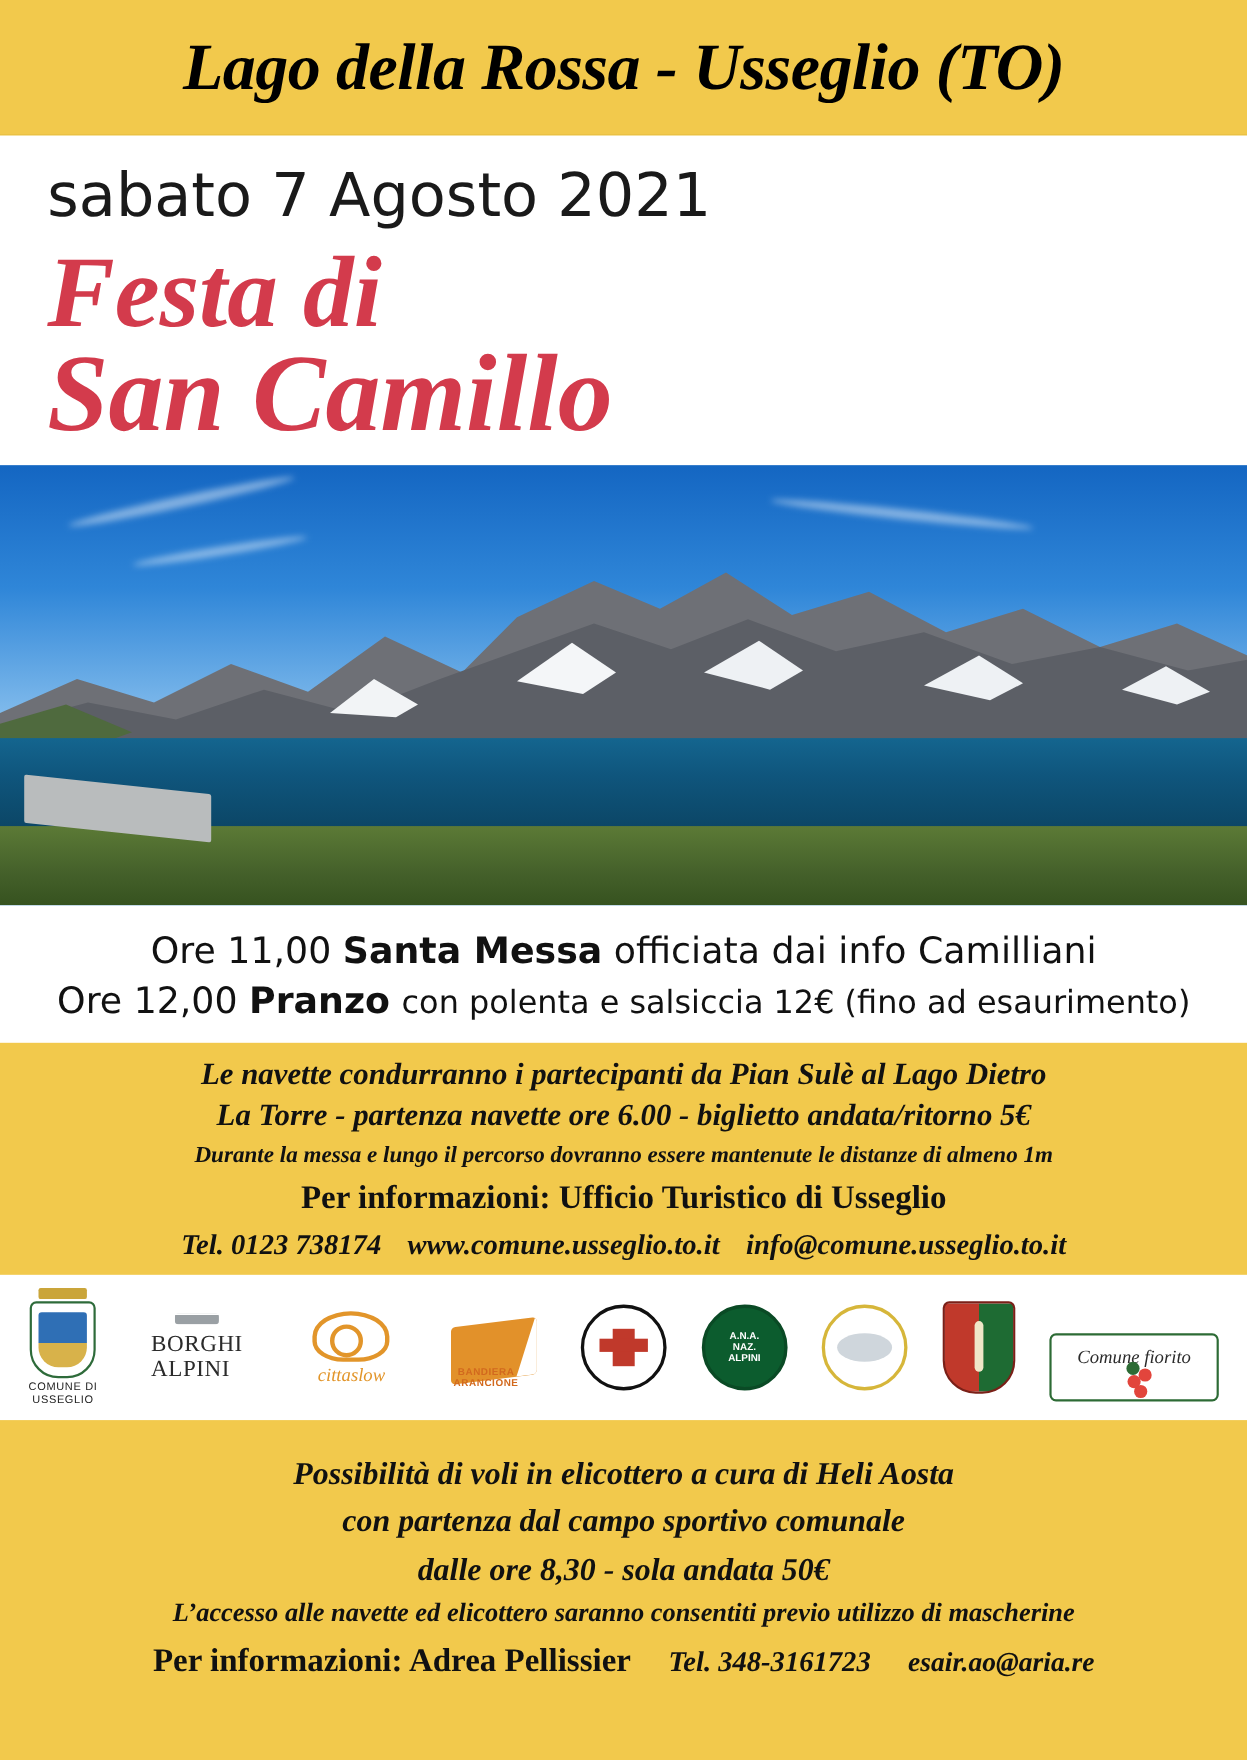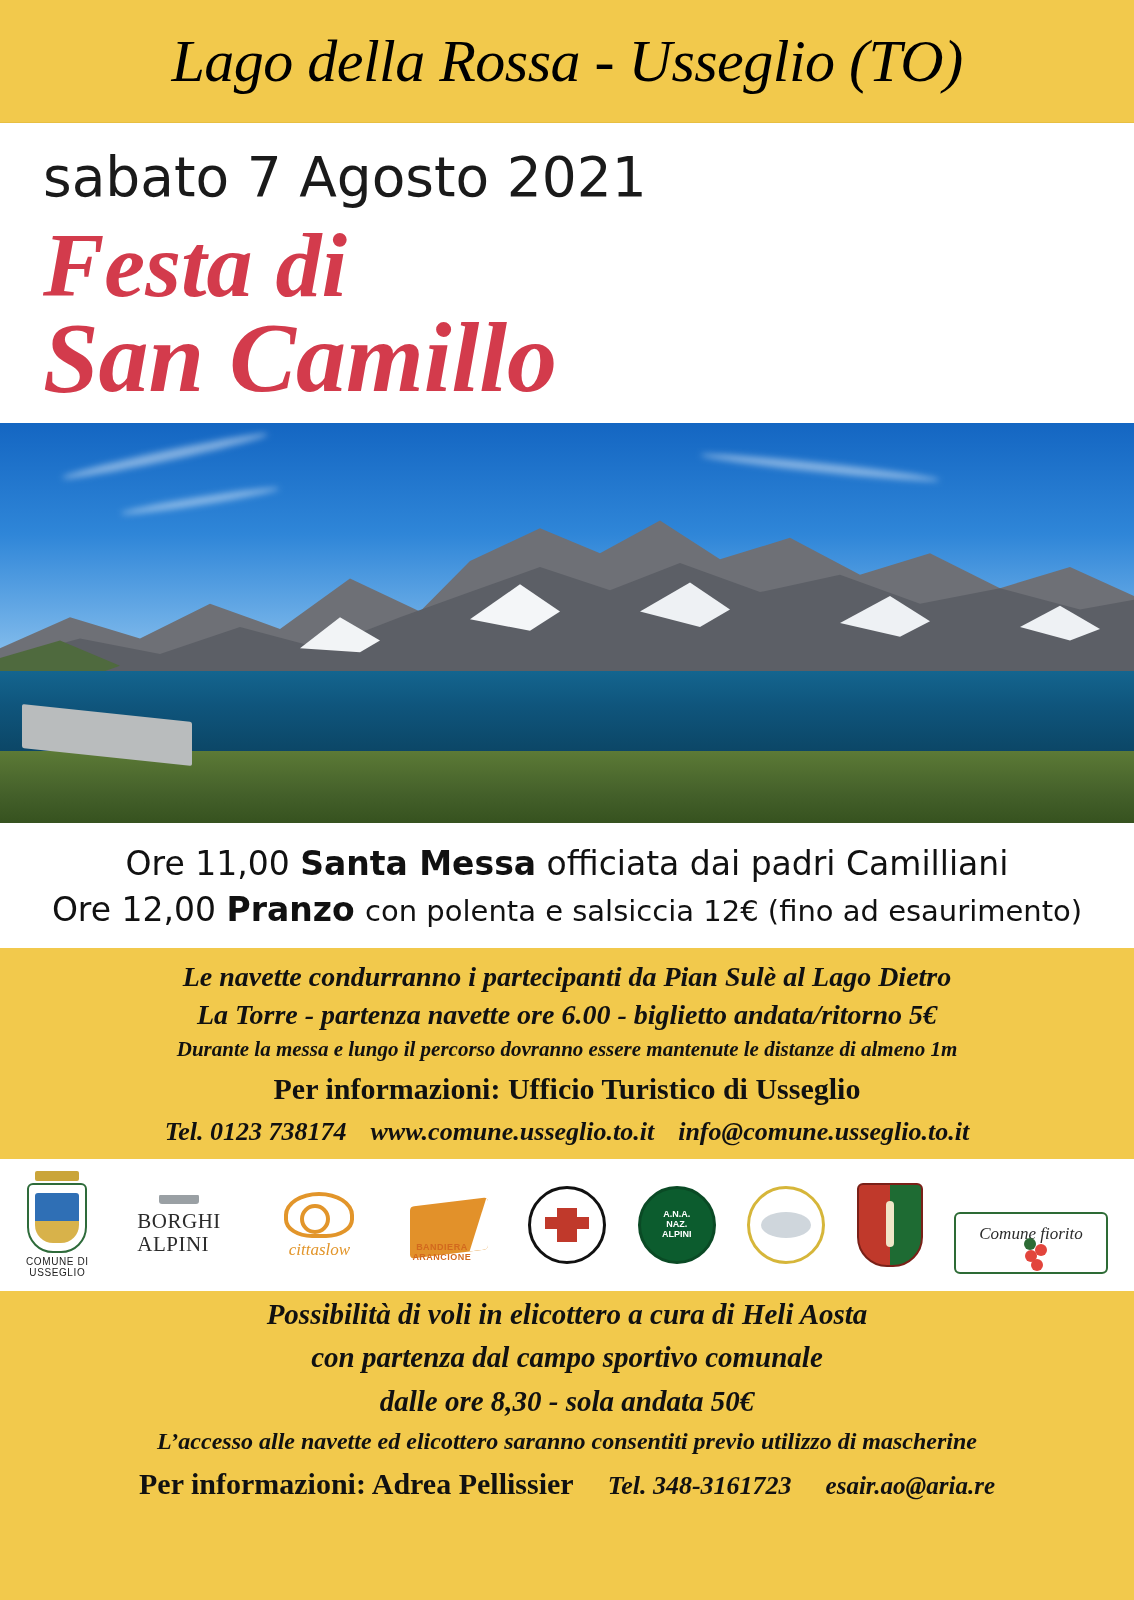--- a/index.html
+++ b/index.html
@@ -27,21 +27,21 @@
   .header-band {
     background: #f2c94c;
     height: 122px;
     display: flex;
     align-items: center;
     justify-content: center;
     border-bottom: 1px solid #e8bf42;
   }
   .header-title {
     font-family: "Liberation Serif", serif;
-    font-weight: normal;
+    font-weight: bold;
     font-style: italic;
     font-size: 60px;
     color: #000000;
     letter-spacing: -0.5px;
     white-space: nowrap;
   }
 
   
   .title-block {
     text-align: left;
@@ -281,21 +281,21 @@
   }
   .fiorito .flower {
     width: 12px; height: 12px; border-radius: 50%; background:#e2453c;
     box-shadow: 10px -6px 0 0 #e2453c, 6px 9px 0 0 #e2453c, -1px -12px 0 0 #2d6b35;
   }
 
   
   .bottom-band {
     background: #f2c94c;
     flex: 1;
-    padding: 2px 10px 8px 10px;
+    padding: 28px 10px 8px 10px;
     text-align: center;
     font-family: "Liberation Serif", serif;
     color: #111;
     box-sizing: border-box;
   }
   .bottom-band .b1 {
     font-weight: bold; font-style: italic; font-size: 29px; line-height: 1.5;
   }
   .bottom-band .b2 {
     font-weight: bold; font-style: italic; font-size: 24px; line-height: 1.55;
@@ -350,21 +350,21 @@
 
     <div class="lake"></div>
     <div class="shore"></div>
     <div style="position:absolute; left:22px; bottom:66px; width:170px; height:44px; background:#b9bcbd; transform:skewY(6deg); border-radius:2px;"></div>
   </div>
 
   <div class="program">
     <div class="line">
       <span>Ore 11,00</span>
       <span class="b">Santa Messa</span>
-      <span>officiata dai padri Camilliani</span>
+      <span>officiata dai info Camilliani</span>
     </div>
     <div class="line">
       <span>Ore 12,00</span>
       <span class="b">Pranzo</span>
       <span class="sm">con polenta e salsiccia 12€ (fino ad esaurimento)</span>
     </div>
   </div>
 
   <div class="info-band">
     <div class="i1">Le navette condurranno i partecipanti da Pian Sulè al Lago Dietro</div>

